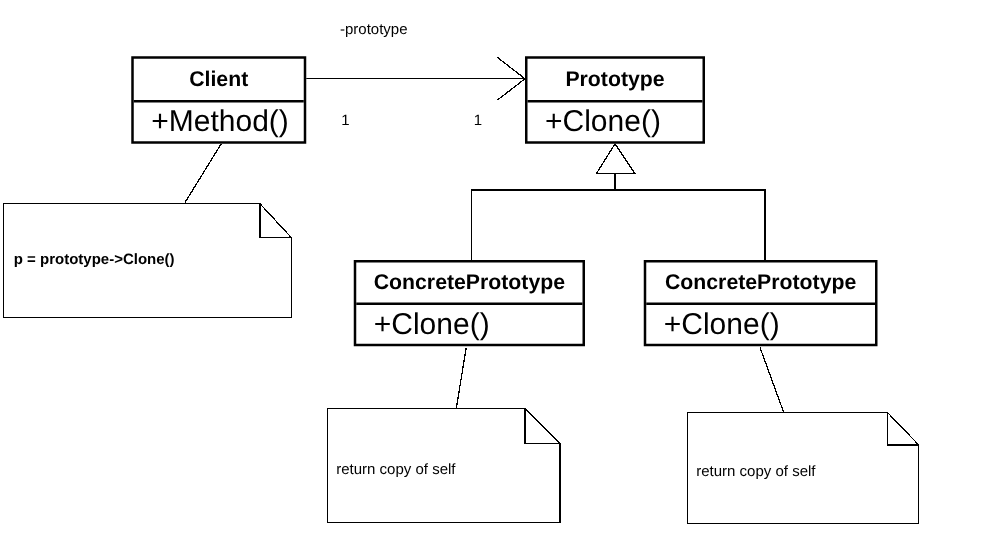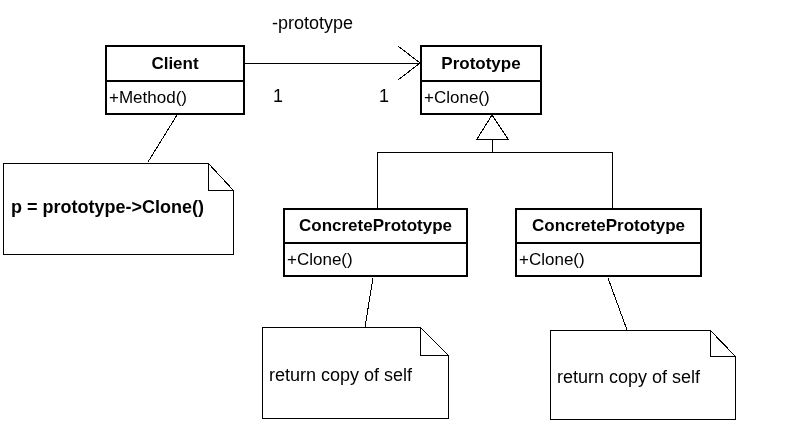--- a/index.html
+++ b/index.html
@@ -23,33 +23,34 @@
   }
   .uml-class-name {
     flex:0 0 35px;
     border-bottom:2px solid #000000;
     font-weight:bold; font-size:17px;
     display:flex; align-items:center; justify-content:center;
     letter-spacing:0;
   }
   .uml-class-method {
     flex:1 1 auto;
-    font-size:17px;
+    font-size:24px;
     display:flex; align-items:center;
     padding-left:2px;
     white-space:nowrap;
+    margin-left:12px;
   }
   #class-client    { left:105px; top:45px;  width:140px; height:70px; }
-  #class-prototype { left:420px; top:45px;  width:122px; height:70px; }
+  #class-prototype { left:420px; top:45px;  width:144px; height:70px; }
   #class-concrete1 { left:283px; top:208px; width:185px; height:69px; }
   #class-concrete2 { left:515px; top:208px; width:187px; height:69px; }
   #class-concrete1 .uml-class-name, #class-concrete2 .uml-class-name { flex-basis:34px; }
 
   
-  .flabel { position:absolute; font-size:18px; line-height:20px; white-space:nowrap; }
+  .flabel { position:absolute; font-size:12px; line-height:20px; white-space:nowrap; }
   #assoc-label { left:272px; top:13px; }
   #mult-from   { left:273px; top:86px; }
   #mult-to     { left:379px; top:86px; }
   #note1-text  { left:11px;  top:197px;font-weight:bold; }
   #note2-text  { left:269px; top:365px; }
   #note3-text  { left:557px; top:367px; }
 
   svg line, svg path, svg polyline { stroke:#000000; stroke-width:1; fill:none; }
   svg polygon { stroke:#000000; stroke-width:1; fill:#ffffff; }
 </style>

